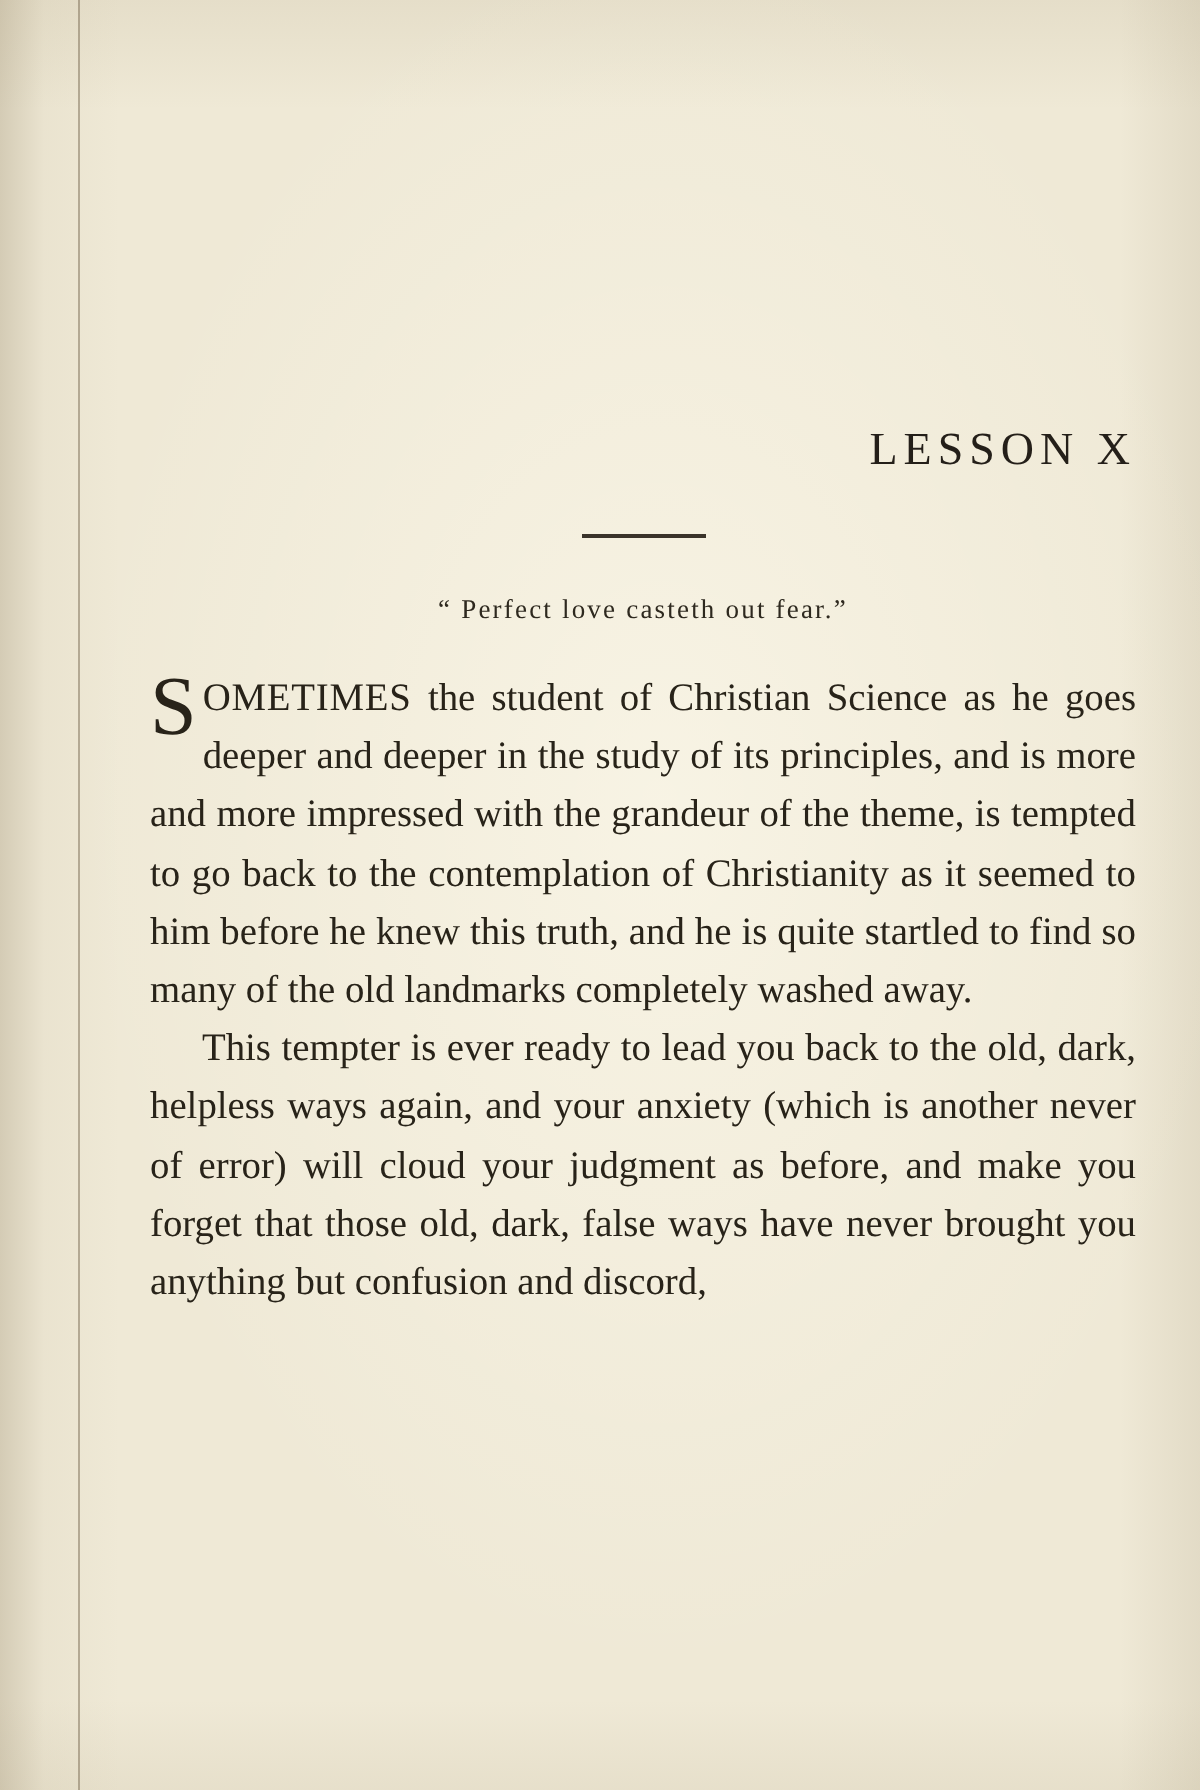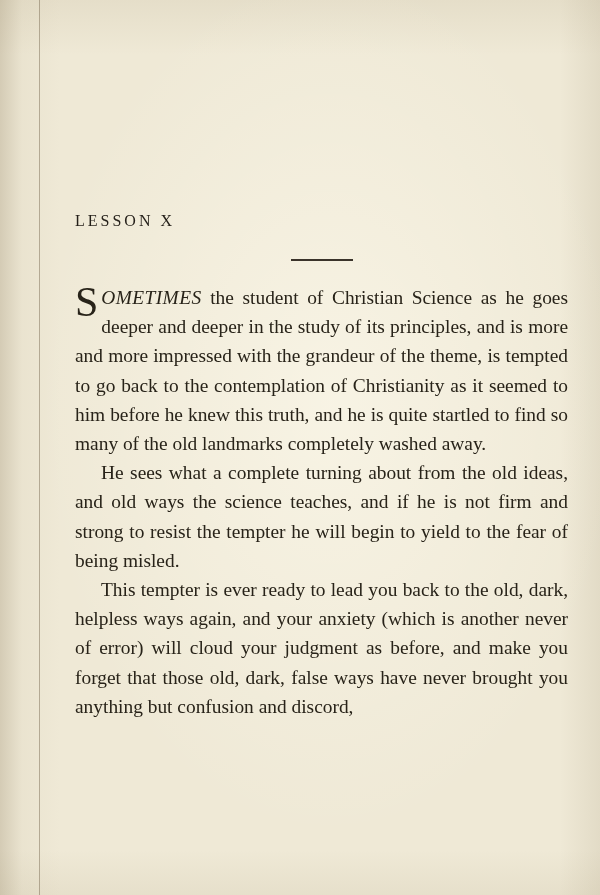--- a/index.html
+++ b/index.html
@@ -39,22 +39,22 @@
 
   .content {
     position: absolute;
     left: 75px;
     right: 32px;
     top: 0;
     bottom: 0;
   }
 
   .page-title {
-    text-align: left;
-    font-size: 16px;
+    text-align: right;
+    font-size: 23px;
     letter-spacing: 3px;
     margin-top: 212px;
     font-weight: normal;
     color: #241f19;
   }
 
   .rule-wrap {
     display: flex;
     justify-content: center;
     margin-top: 29px;
@@ -95,40 +95,39 @@
     font-size: 42px;
     line-height: 34px;
     padding: 2px 2px 0 0;
     margin-right: 1px;
     font-family: "Liberation Serif", serif;
   }
 
   .smallcaps-lead {
     font-size: 19.4px;
     letter-spacing: 0.4px;
-    font-style: italic;
   }
 </style>
 </head>
 <body>
 
 <div class="page">
   <div class="gutter-line"></div>
 
   <div class="content">
 
     <h1 class="page-title">LESSON  X</h1>
 
     <div class="rule-wrap">
       <div class="rule"></div>
     </div>
 
+    <div class="epigraph">“ Perfect love casteth out fear.”</div>
 
     <div class="body-text">
       <p class="first">
         <span class="dropcap">S</span><span class="smallcaps-lead">OMETIMES</span><span> the student of Christian Science as he goes deeper and deeper in the study of its principles, and is more and more impressed with the grandeur of the theme, is tempted to go back to the contemplation of Christianity as it seemed to him before he knew this truth, and he is quite startled to find so many of the old landmarks completely washed away.</span>
       </p>
-      <p>He sees what a complete turning about from the old ideas, and old ways the science teaches, and if he is not firm and strong to resist the tempter he will begin to yield to the fear of being misled.</p>
       <p>This tempter is ever ready to lead you back to the old, dark, helpless ways again, and your anxiety (which is another never of error) will cloud your judgment as before, and make you forget that those old, dark, false ways have never brought you anything but confusion and discord,</p>
     </div>
 
   </div>
 </div>
 
 </body></html>

